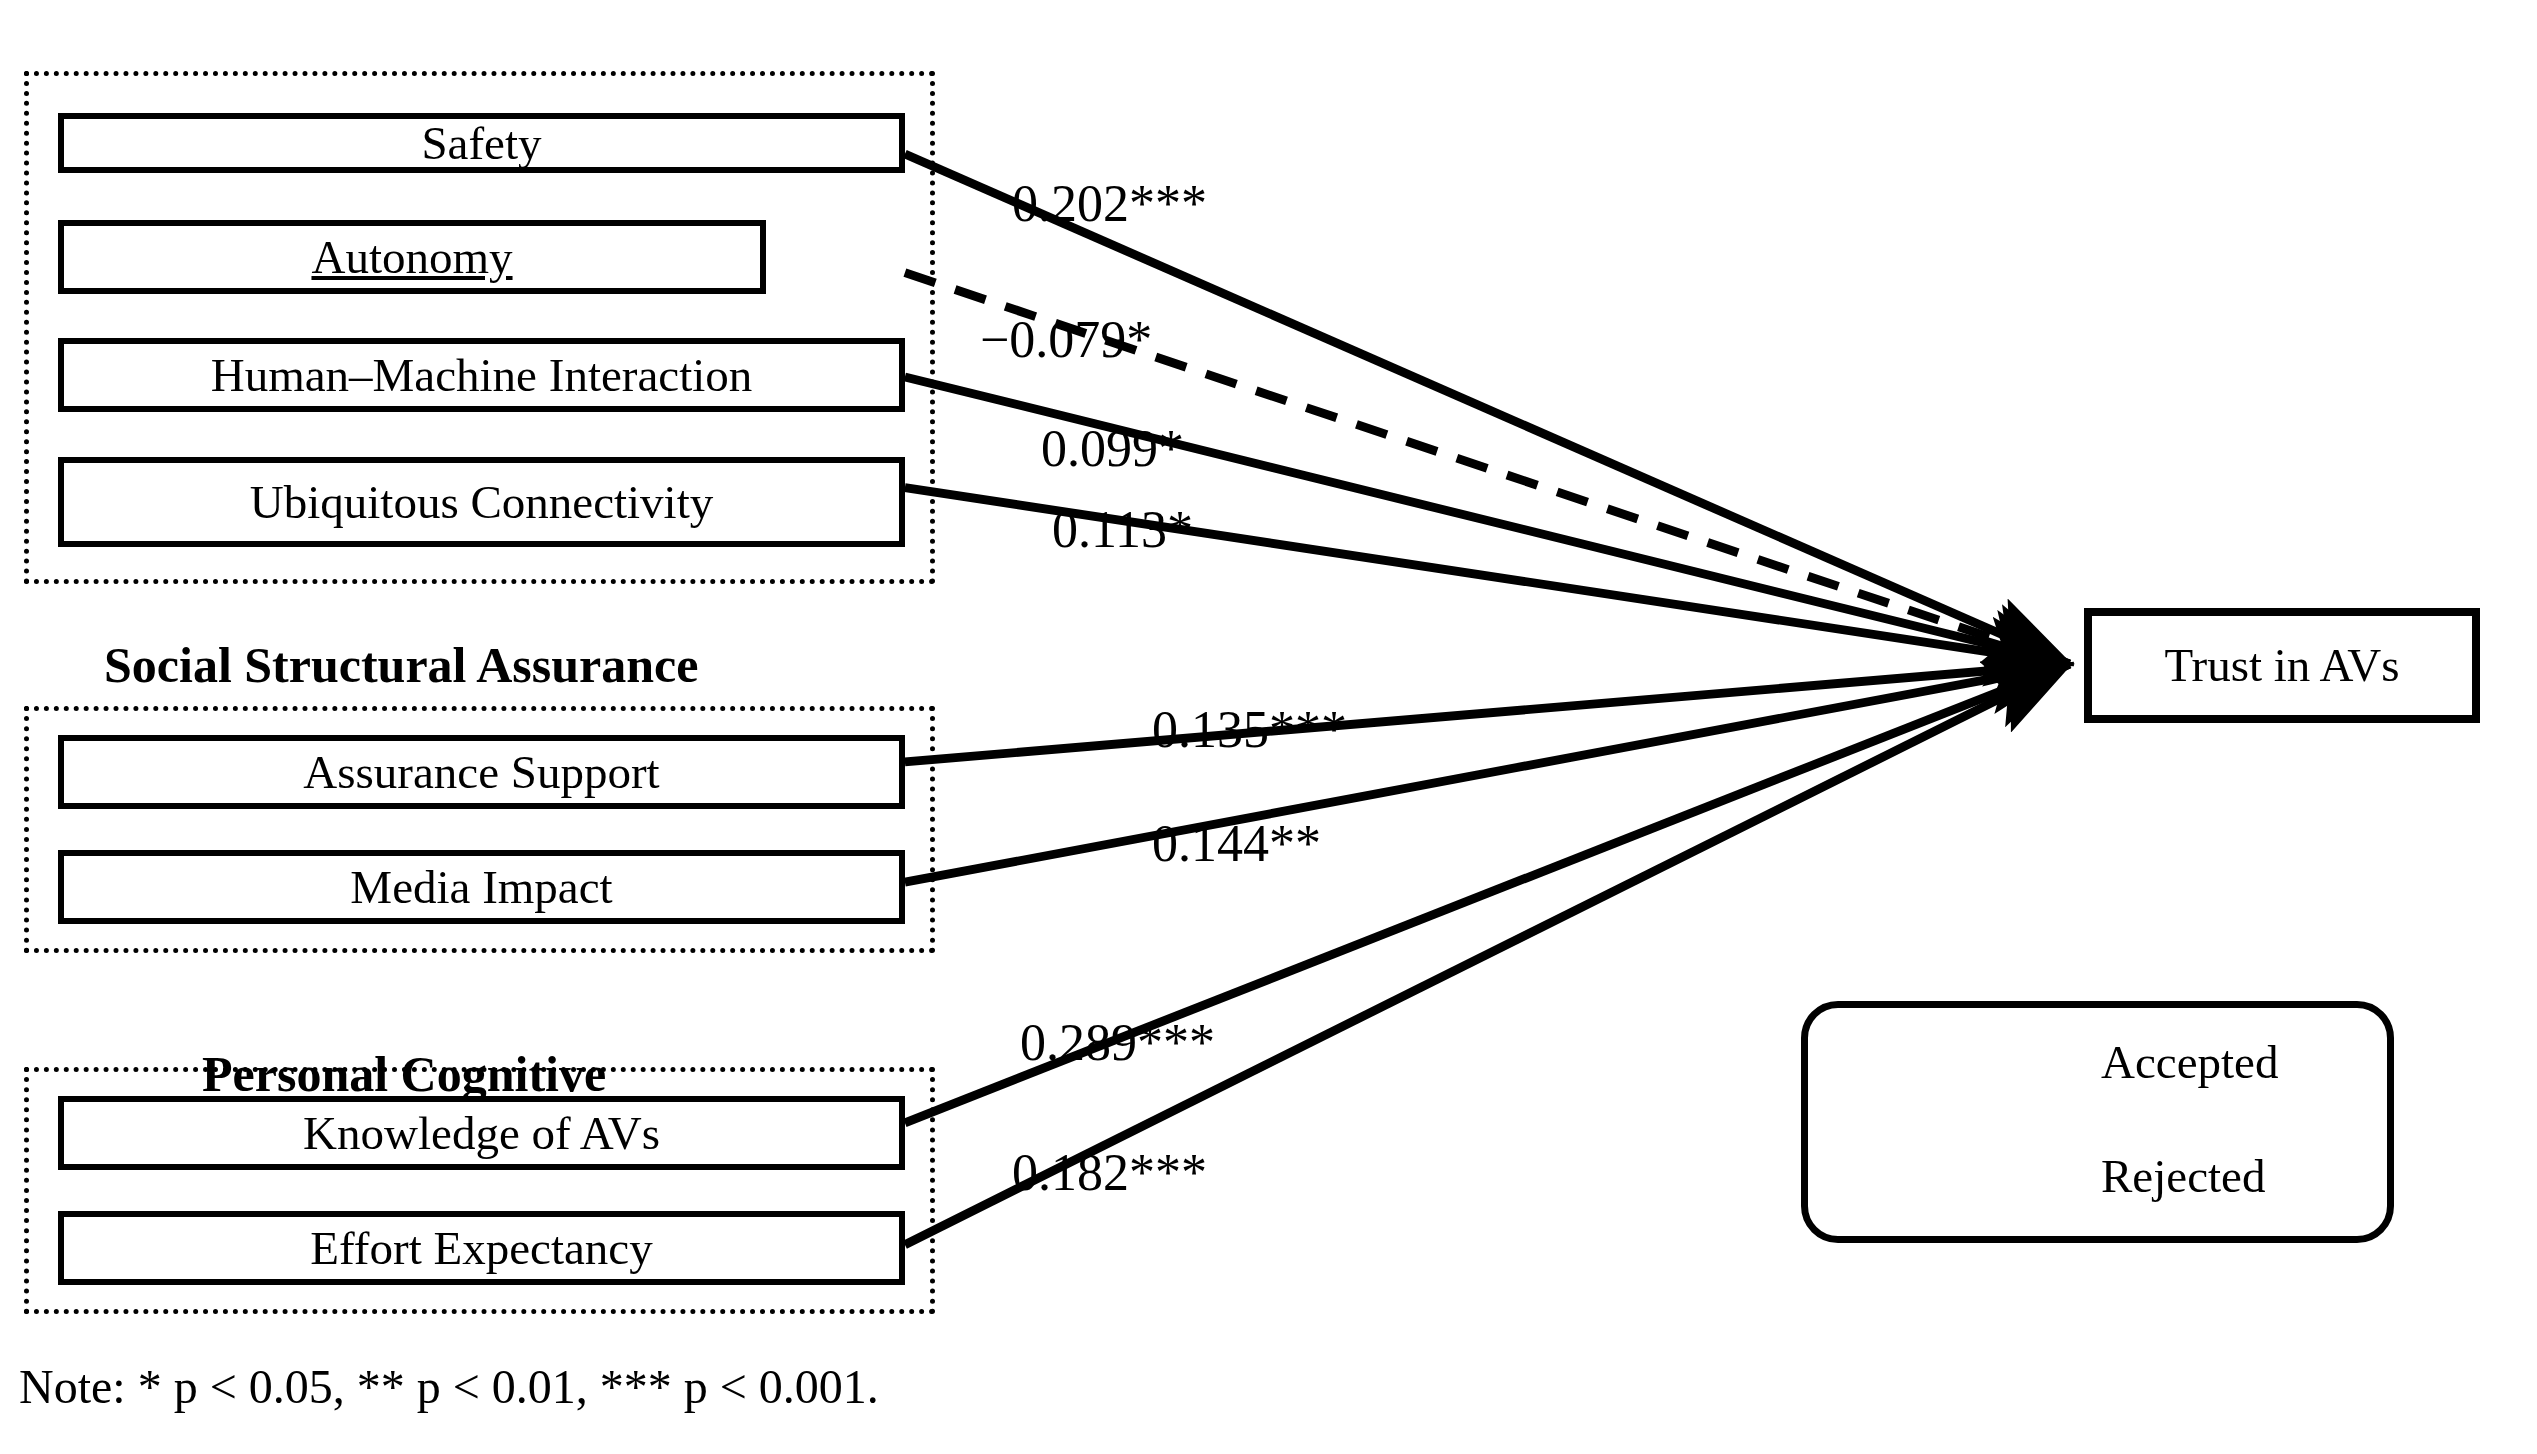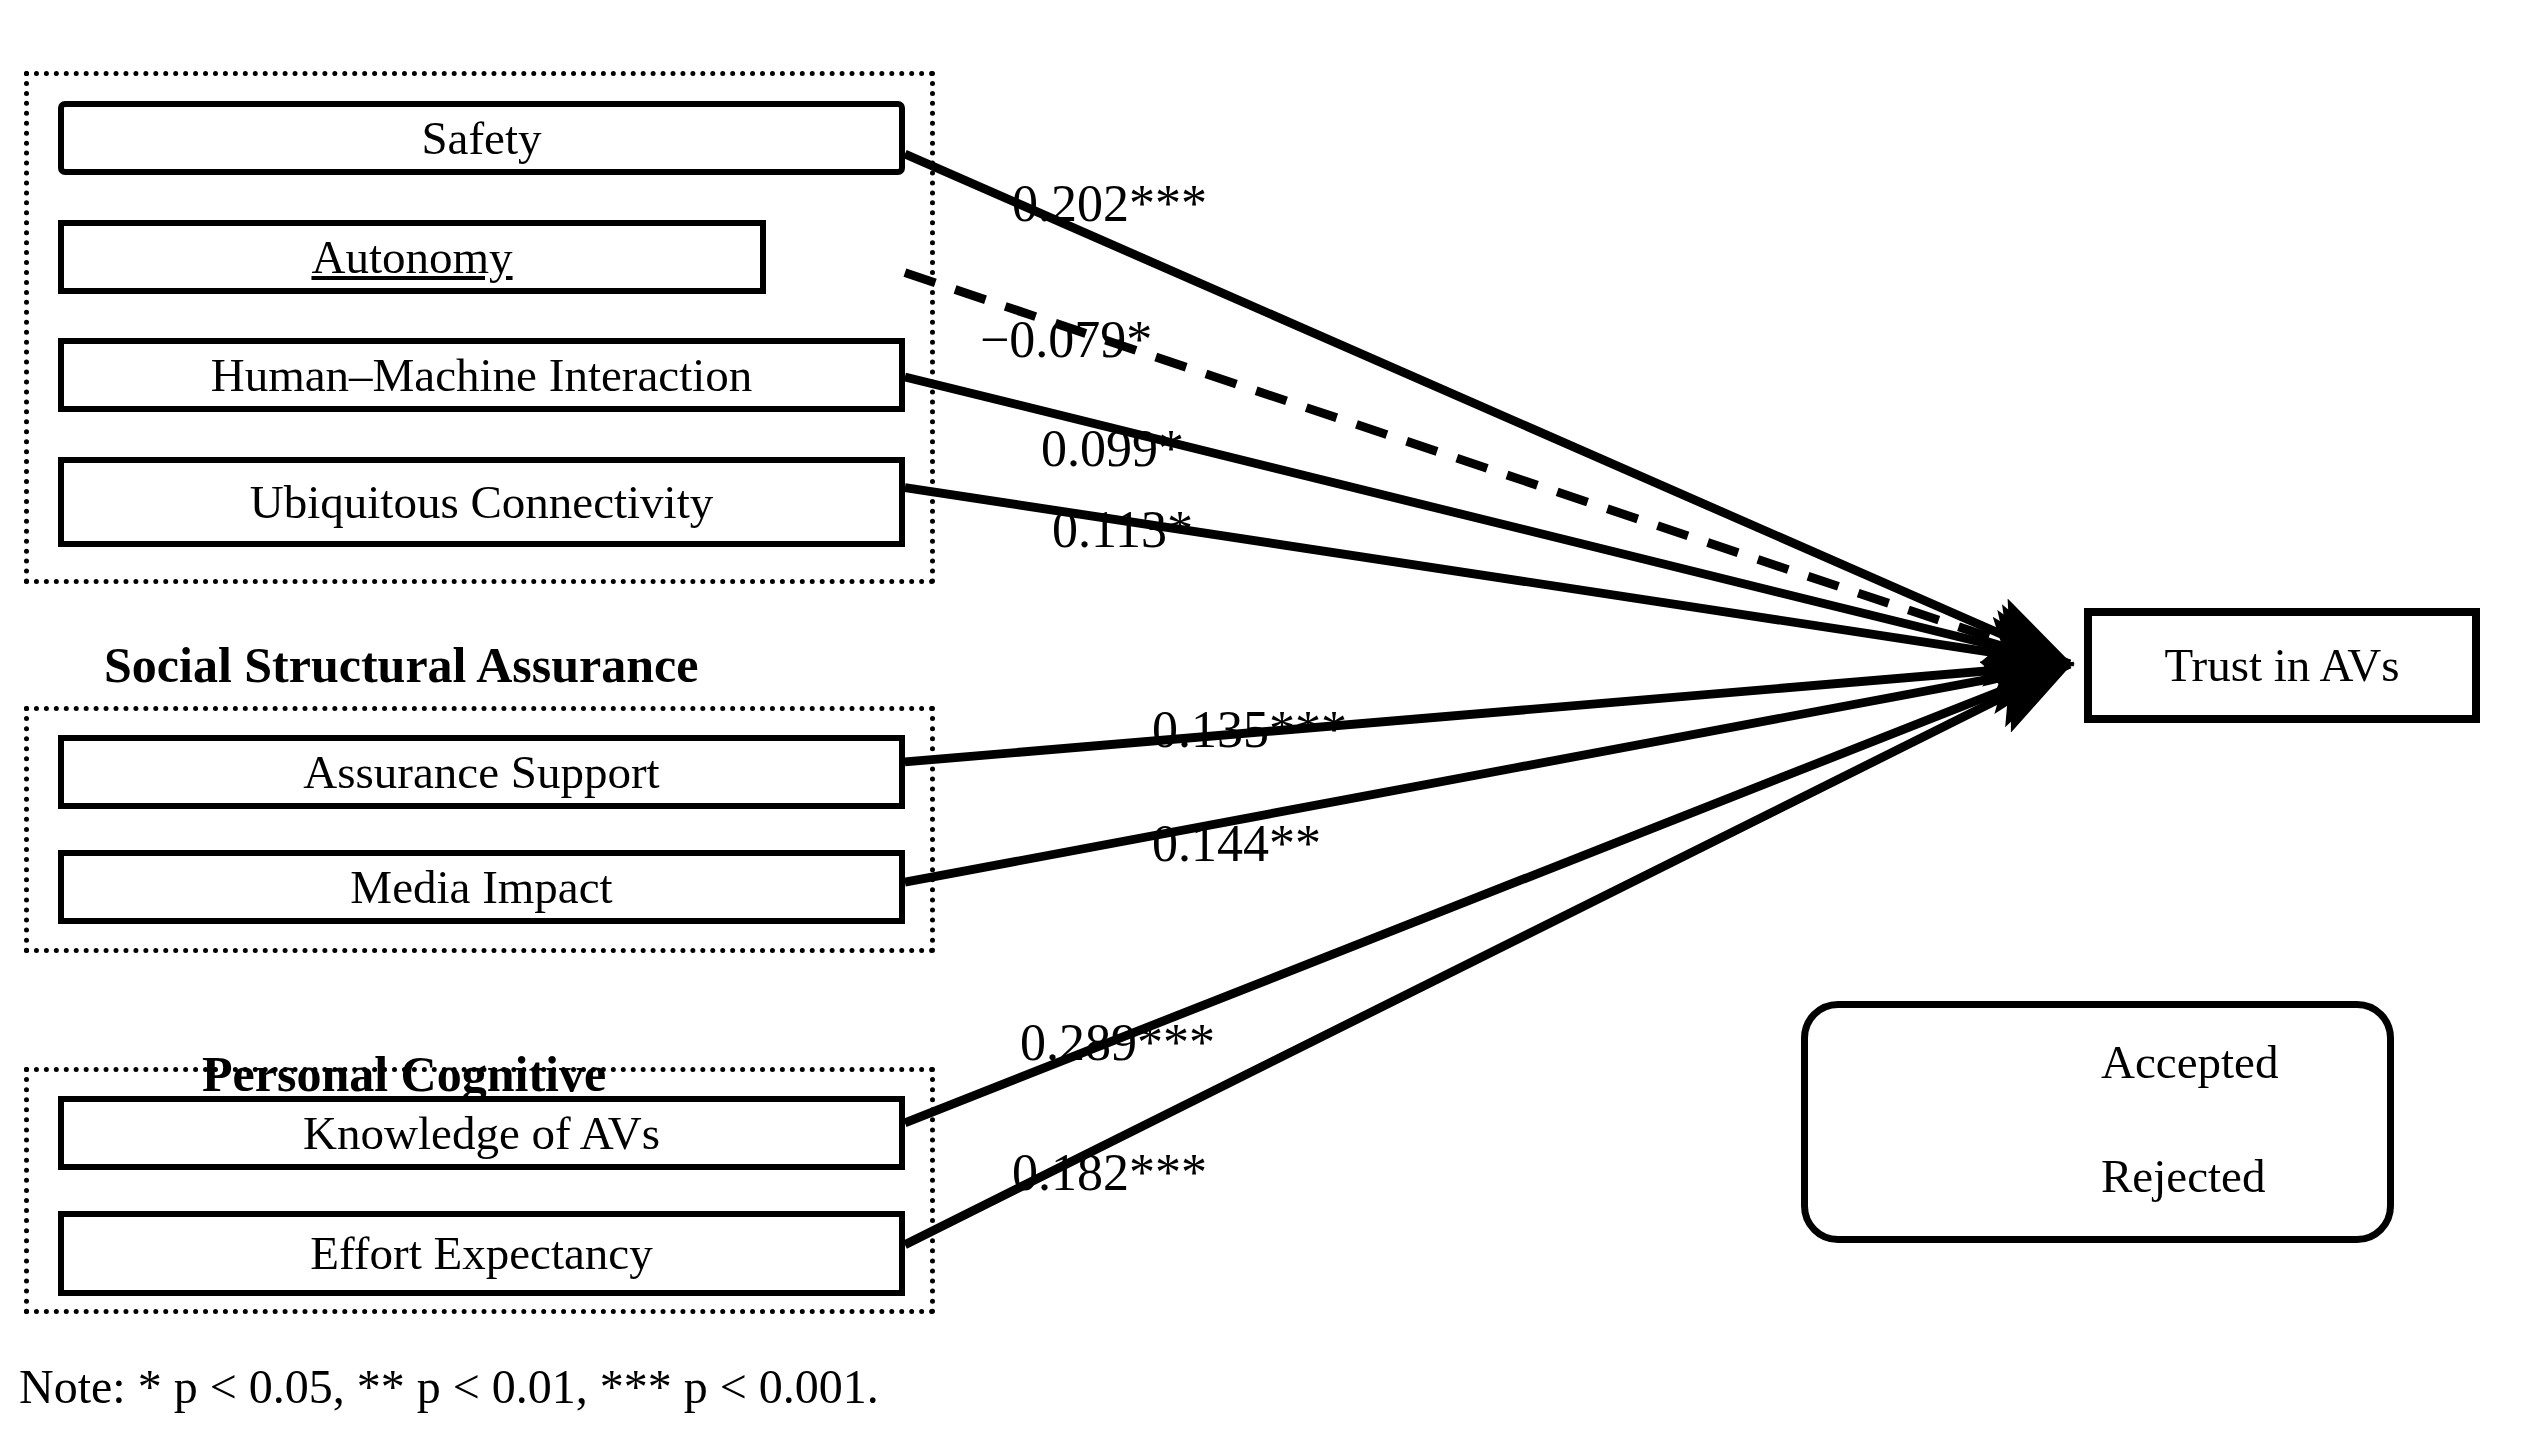--- a/index.html
+++ b/index.html
@@ -120,21 +120,21 @@
 
     <path d="M1128,1552 L2580,828" stroke="#000000" stroke-width="11" fill="none" marker-end="url(#arrowhead)"></path>
 
     <path d="M2290,1327 L2420,1327" stroke="#000000" stroke-width="13" fill="none" marker-end="url(#arrowhead-legend)"></path>
     <path d="M2290,1468 L2420,1468" stroke="#000000" stroke-width="13" fill="none" stroke-dasharray="26 20" marker-end="url(#arrowhead-legend)"></path>
   </svg>
 
 
   <div class="dotted-group" style="left:24px; top:71px; width:911px; height:513px;"></div>
 
-  <div class="construct-box" style="left:58px; top:101px; width:847px; height:74px;border-radius:7px;">Safety</div>
+  <div class="construct-box" style="left:58px; top:113px; width:847px; height:60px;">Safety</div>
 
   <div class="construct-box" style="left:58px; top:220px; width:708px; height:74px;text-decoration:underline;">Autonomy</div>
 
   <div class="construct-box" style="left:58px; top:338px; width:847px; height:74px;">Human–Machine Interaction</div>
 
   <div class="construct-box" style="left:58px; top:457px; width:847px; height:90px;">Ubiquitous Connectivity</div>
 
   <div class="group-title" style="left:104px; top:640px;">Social Structural Assurance</div>
 
   <div class="dotted-group" style="left:24px; top:706px; width:911px; height:247px;"></div>
@@ -142,21 +142,21 @@
   <div class="construct-box" style="left:58px; top:735px; width:847px; height:74px;">Assurance Support</div>
 
   <div class="construct-box" style="left:58px; top:850px; width:847px; height:74px;">Media Impact</div>
 
   <div class="group-title" style="left:202px; top:1001px;margin-top:48px;">Personal Cognitive</div>
 
   <div class="dotted-group" style="left:24px; top:1067px; width:911px; height:247px;"></div>
 
   <div class="construct-box" style="left:58px; top:1096px; width:847px; height:74px;">Knowledge of AVs</div>
 
-  <div class="construct-box" style="left:58px; top:1211px; width:847px; height:85px;">Effort Expectancy</div>
+  <div class="construct-box" style="left:58px; top:1211px; width:847px; height:74px;">Effort Expectancy</div>
 
   <div class="outcome-box" style="left:2084px; top:608px; width:396px; height:115px;">Trust in AVs</div>
 
   <div class="path-label" style="left:1012px; top:178px;">0.202***</div>
 
   <div class="path-label" style="left:980px; top:314px;">−0.079*</div>
 
   <div class="path-label" style="left:1041px; top:423px;">0.099*</div>
 
   <div class="path-label" style="left:1052px; top:504px;">0.113*</div>

